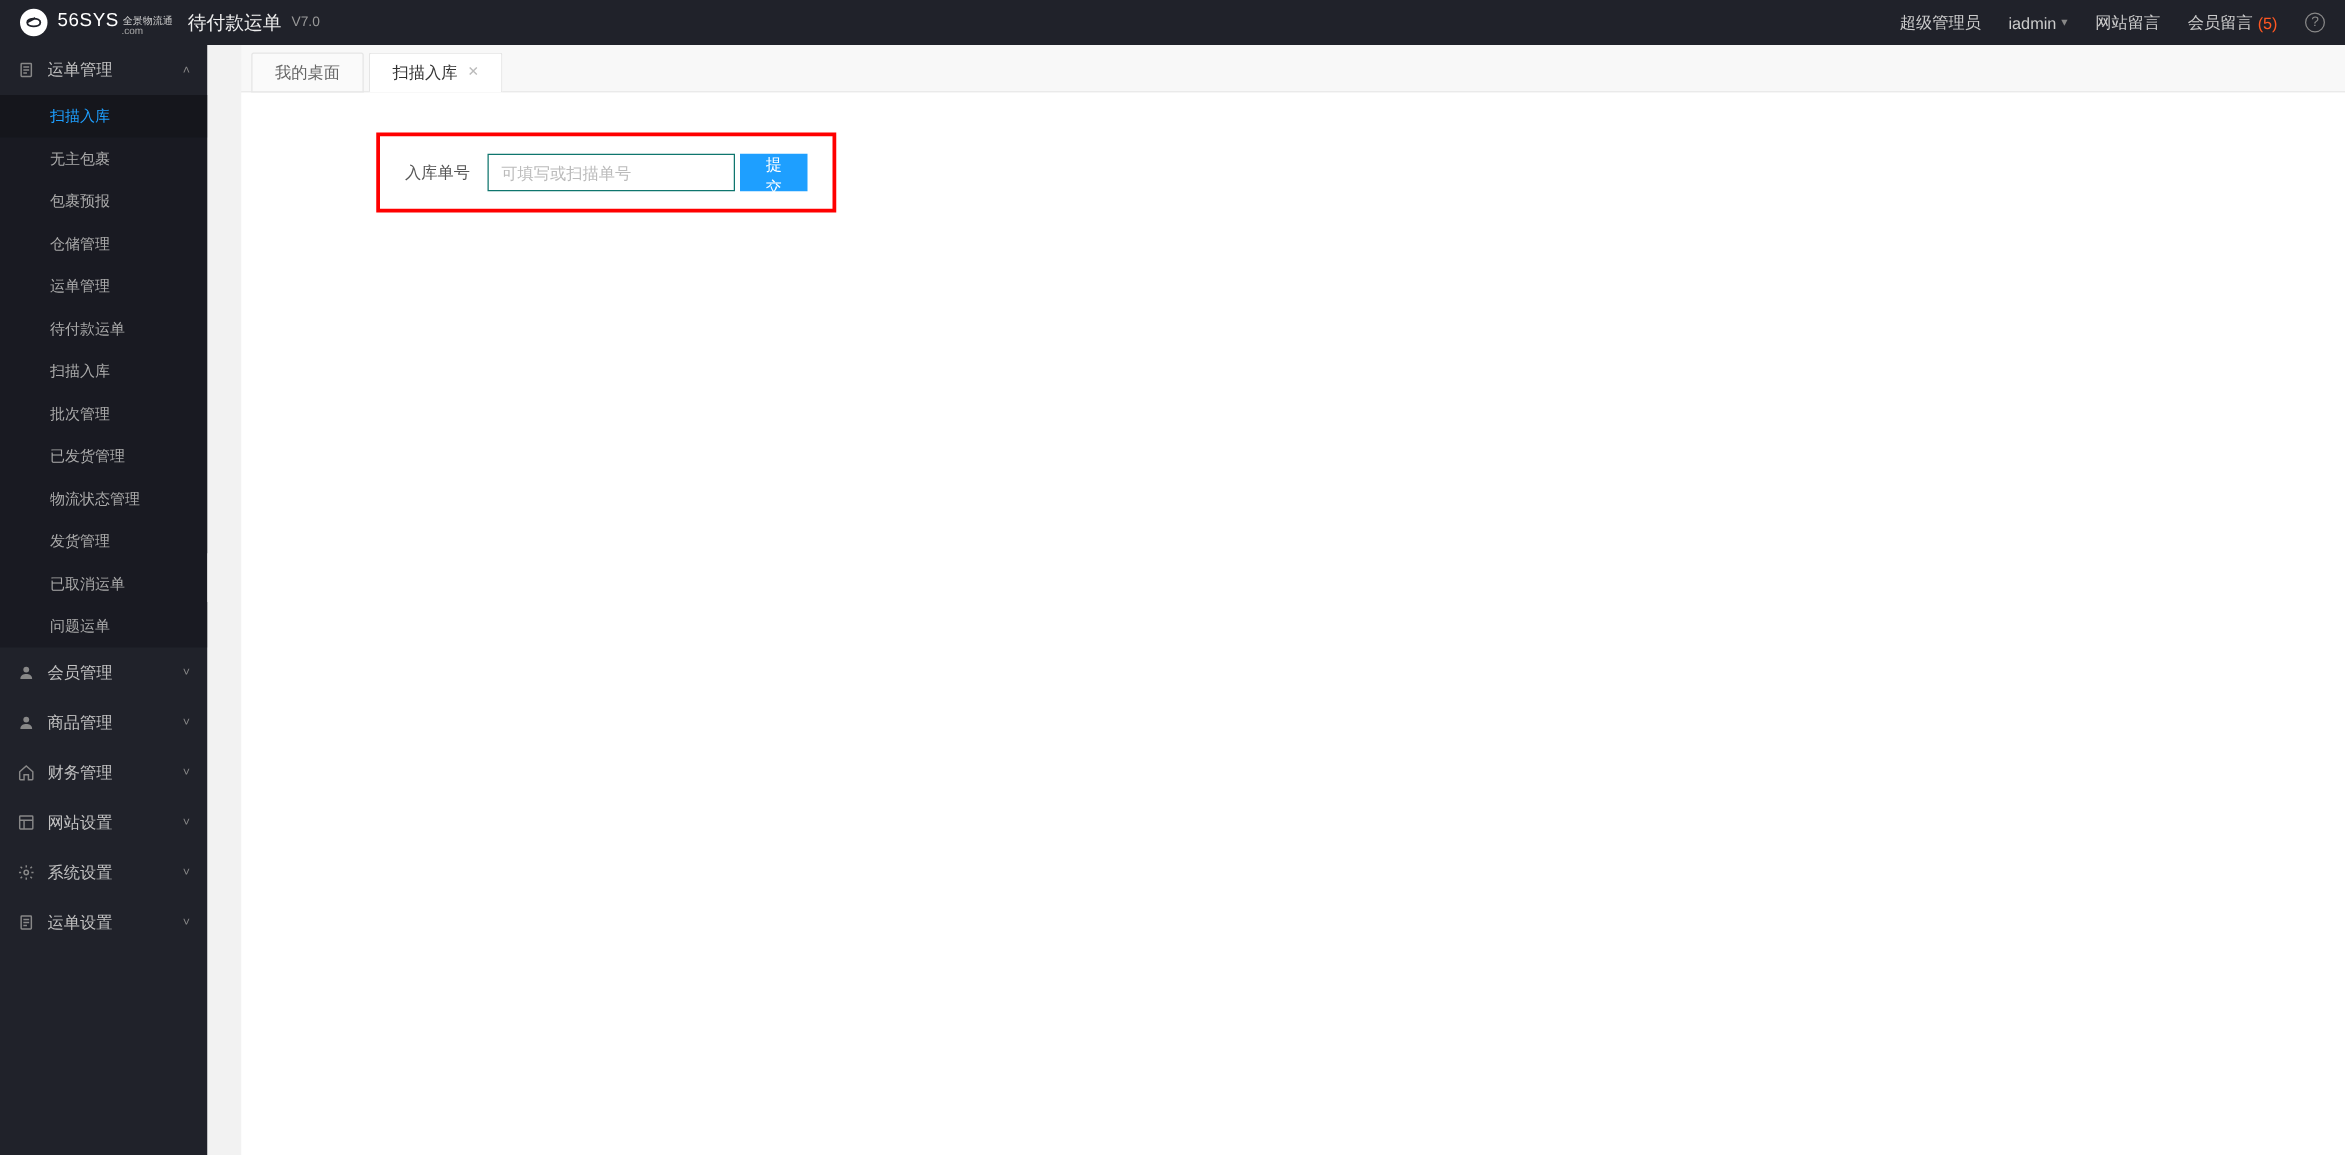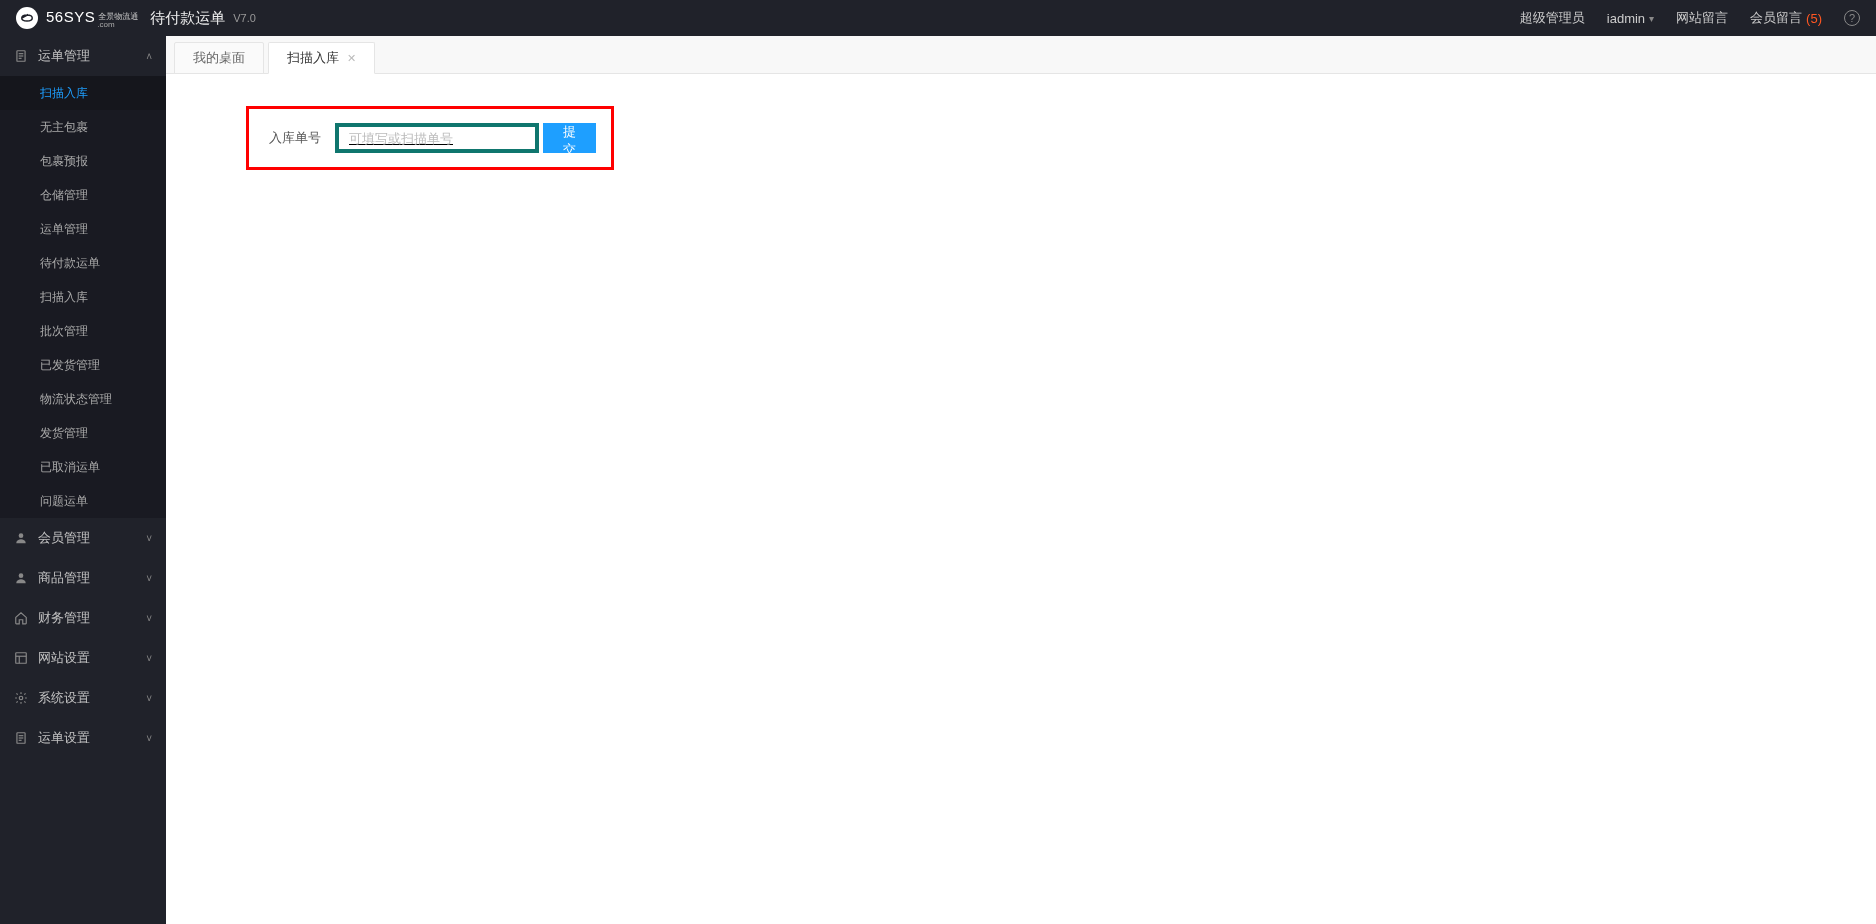--- a/index.html
+++ b/index.html
@@ -80,21 +80,21 @@
   background: #f2f2f2;
   border: 1px solid #e5e5e5;
   border-left: none;
   border-radius: 0 4px 4px 0;
   display: flex; align-items: center; justify-content: center;
   color: #999; font-size: 10px;
   cursor: pointer;
 }
 
 
-.main { flex: 1; background: #f2f2f2; position: relative; overflow: auto; }
+.main { flex: 1; background: #f2f2f2; position: relative; overflow: auto; padding-left: 27px; }
 .tabs {
   height: 38px;
   background: #f8f8f8;
   border-bottom: 1px solid #e5e5e5;
   display: flex;
   padding-left: 8px;
   padding-top: 6px;
 }
 .tab {
   padding: 0 18px;
@@ -114,38 +114,37 @@
   background: #fff;
   border-bottom-color: #fff;
   color: #333;
 }
 .tab .close { font-size: 11px; color: #bbb; cursor: pointer; }
 
 .content { background: #fff; min-height: calc(100% - 38px); padding: 20px; }
 
 
 .form-hl {
-  margin-left: 60px;
+  margin-left: 88px;
   margin-top: 12px;
   width: 368px;
   height: 64px;
   border: 3px solid #ff0000;
   display: flex;
   align-items: center;
   padding: 0 20px;
 }
 .form-label { font-size: 13px; color: #555; margin-right: 14px; white-space: nowrap; }
 .form-input {
   flex: 1;
   height: 30px;
-  border: 4px solid #0f766e;
+  border: 1px solid #0f766e;
   padding: 0 10px;
   font-size: 13px;
   outline: none;
-  text-decoration: underline;
 }
 .form-input::placeholder { color: #bbb; }
 .form-btn {
   height: 30px;
   padding: 0 20px;
   background: #1e9fff;
   color: #fff;
   border: none;
   font-size: 13px;
   cursor: pointer;

